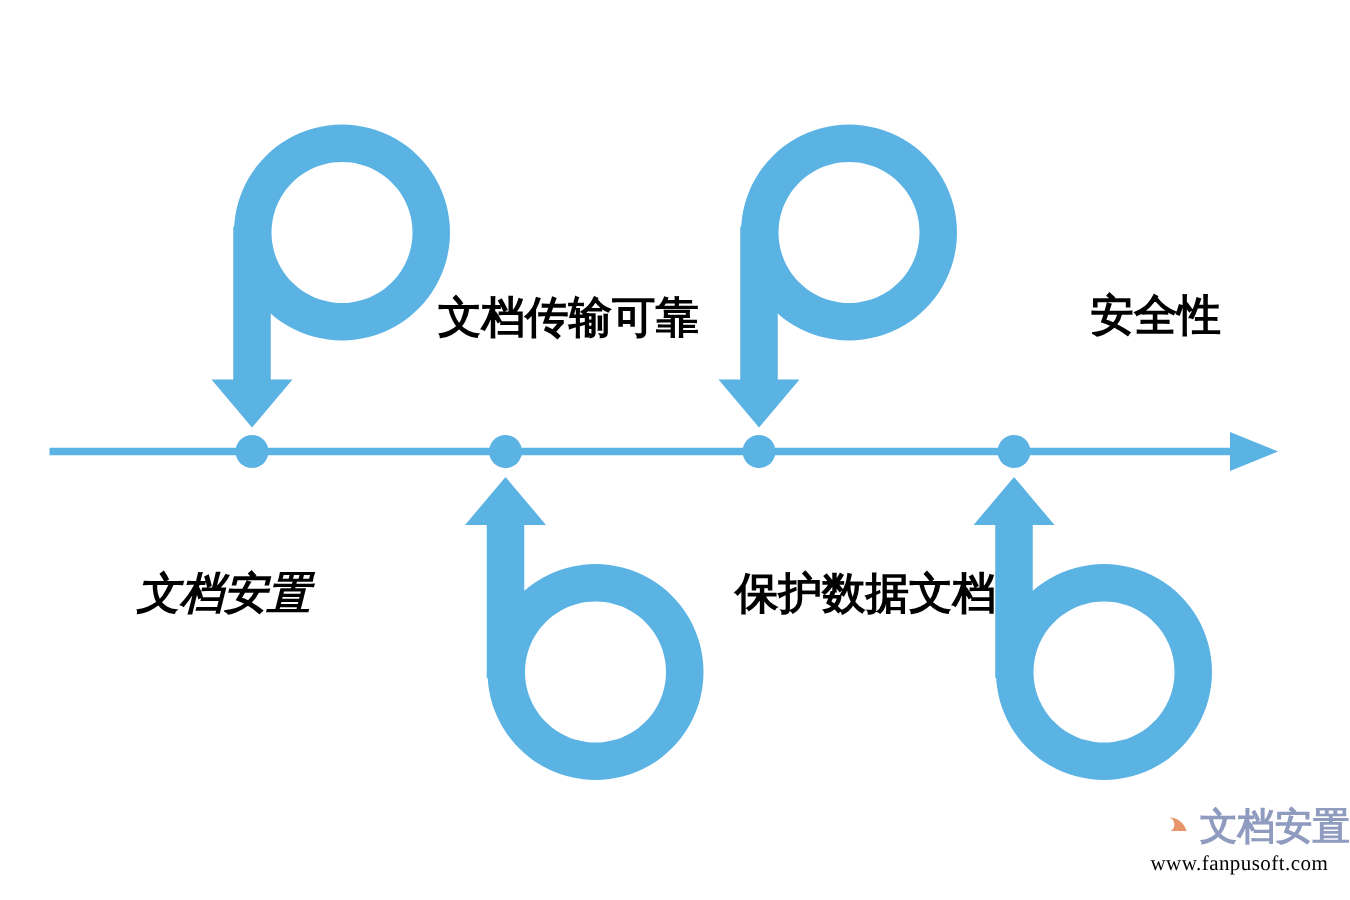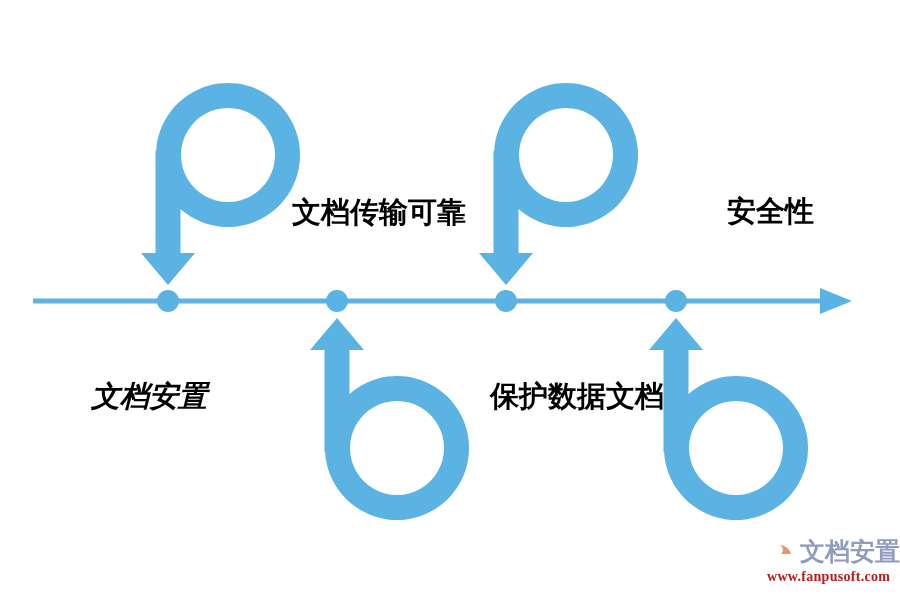--- a/index.html
+++ b/index.html
@@ -57,22 +57,22 @@
     color: #8f9bbf;
     line-height: 1;
     white-space: nowrap;
   }
   #wm-url {
     position: absolute;
     left: 1px;
     top: 33px;
     font-family: "Liberation Serif", "DejaVu Serif", serif;
     font-size: 14px;
-    font-weight: bold;
-    color: #b91c1c;
+    font-weight: normal;
+    color: #000000;
     white-space: nowrap;
     letter-spacing: 0.3px;
   }
 </style>
 </head>
 <body>
 
 <svg id="canvas" viewBox="0 0 900 600" xmlns="http://www.w3.org/2000/svg">
 
   <defs>

